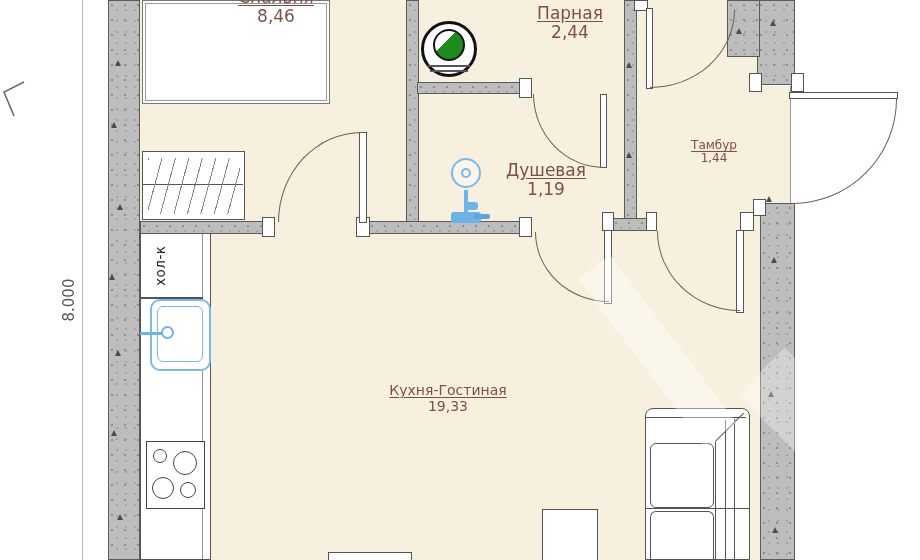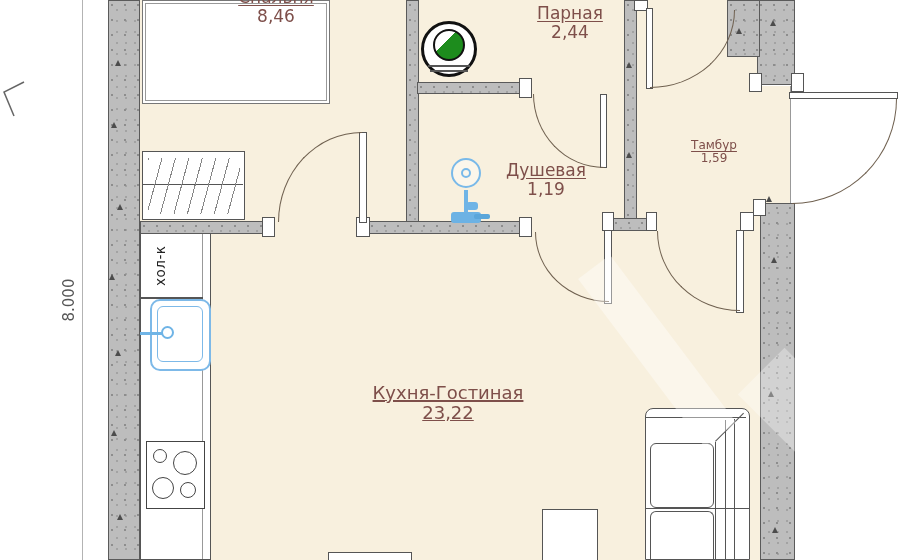--- a/index.html
+++ b/index.html
@@ -147,25 +147,25 @@
   <div class="abs room-label" style="left:538px;top:4px;font-size:17px;margin-left:32px;">
     <div class="name">Парная</div>
     <div class="area">2,44</div>
   </div>
   <div class="abs room-label" style="left:546px;top:161px;font-size:17px;">
     <div class="name">Душевая</div>
     <div class="area">1,19</div>
   </div>
   <div class="abs room-label" style="left:694px;top:139px;font-size:12px;margin-left:20px;">
     <div class="name">Тамбур</div>
-    <div class="area">1,59</div>
+    <div class="area">1,44</div>
   </div>
-  <div class="abs room-label" style="left:448px;top:383px;font-size:18px;text-decoration:underline;">
+  <div class="abs room-label" style="left:448px;top:383px;font-size:14px;">
     <div class="name">Кухня-Гостиная</div>
-    <div class="area">23,22</div>
+    <div class="area">19,33</div>
   </div>
 
   <div class="abs tri" style="left:115px;top:60px;"></div>
   <div class="abs tri" style="left:111px;top:122px;"></div>
   <div class="abs tri" style="left:117px;top:204px;"></div>
   <div class="abs tri" style="left:109px;top:274px;"></div>
   <div class="abs tri" style="left:115px;top:350px;"></div>
   <div class="abs tri" style="left:111px;top:430px;"></div>
   <div class="abs tri" style="left:117px;top:514px;"></div>
   <div class="abs tri" style="left:770px;top:20px;"></div>

